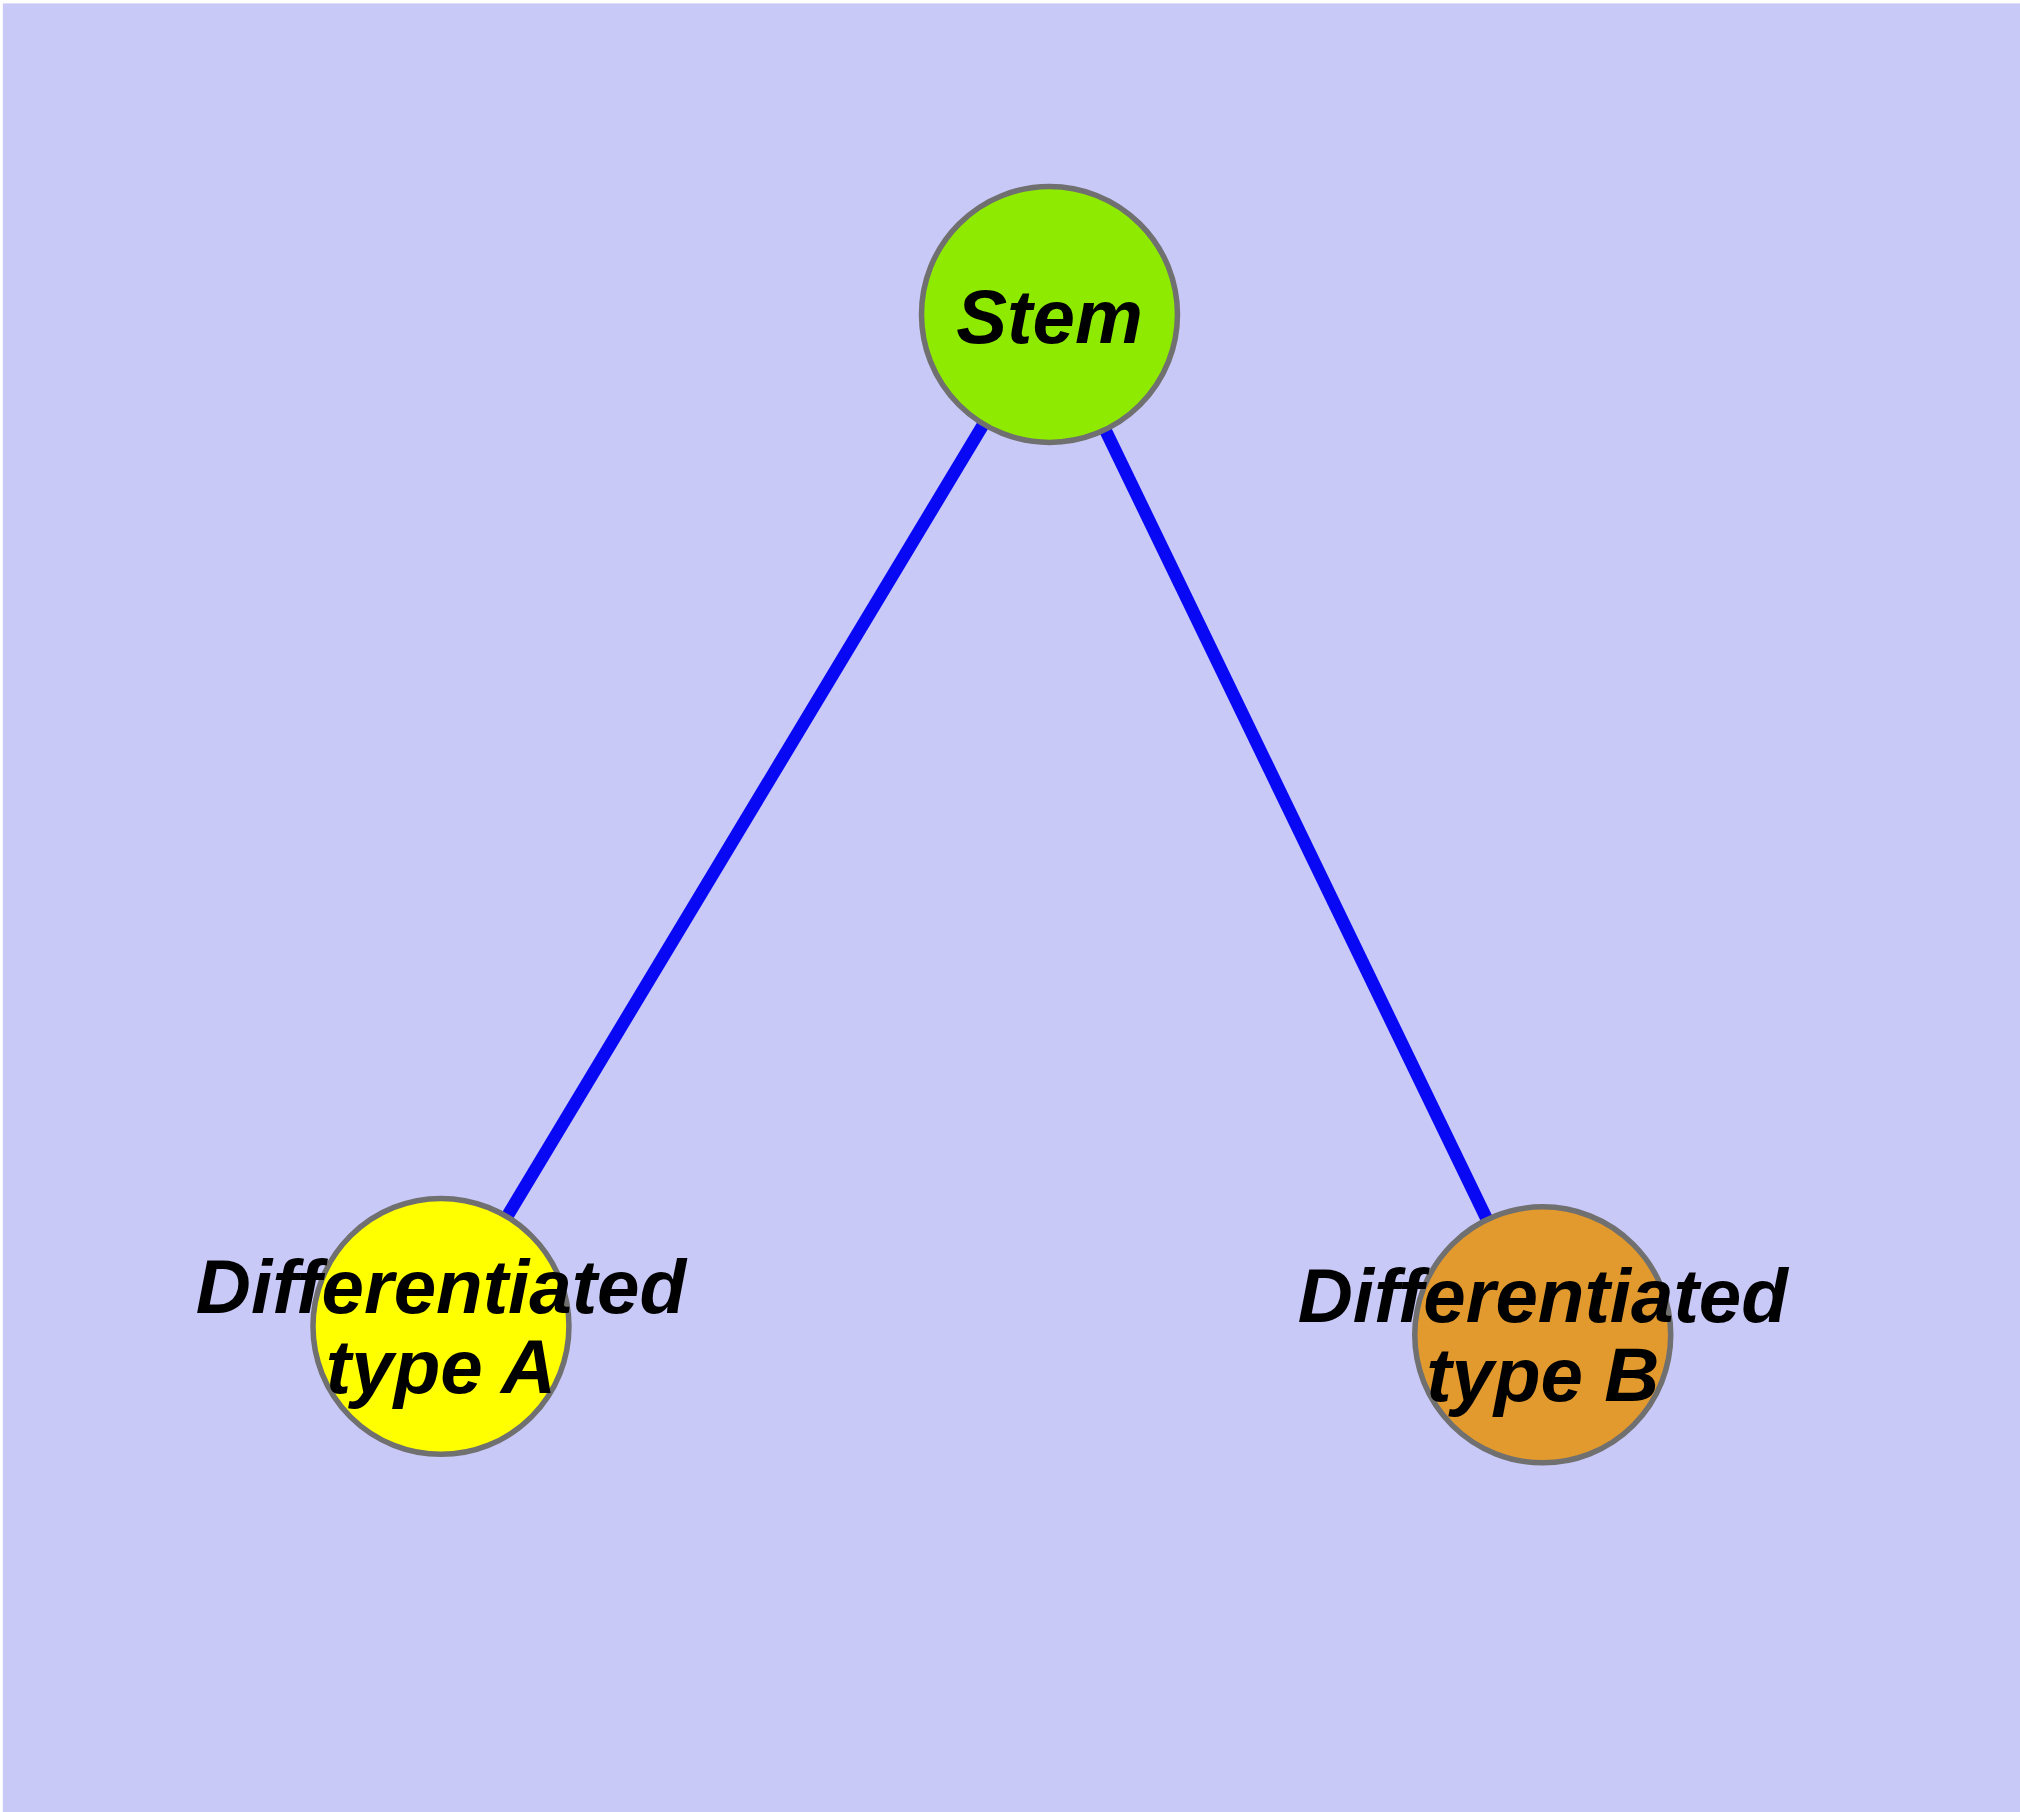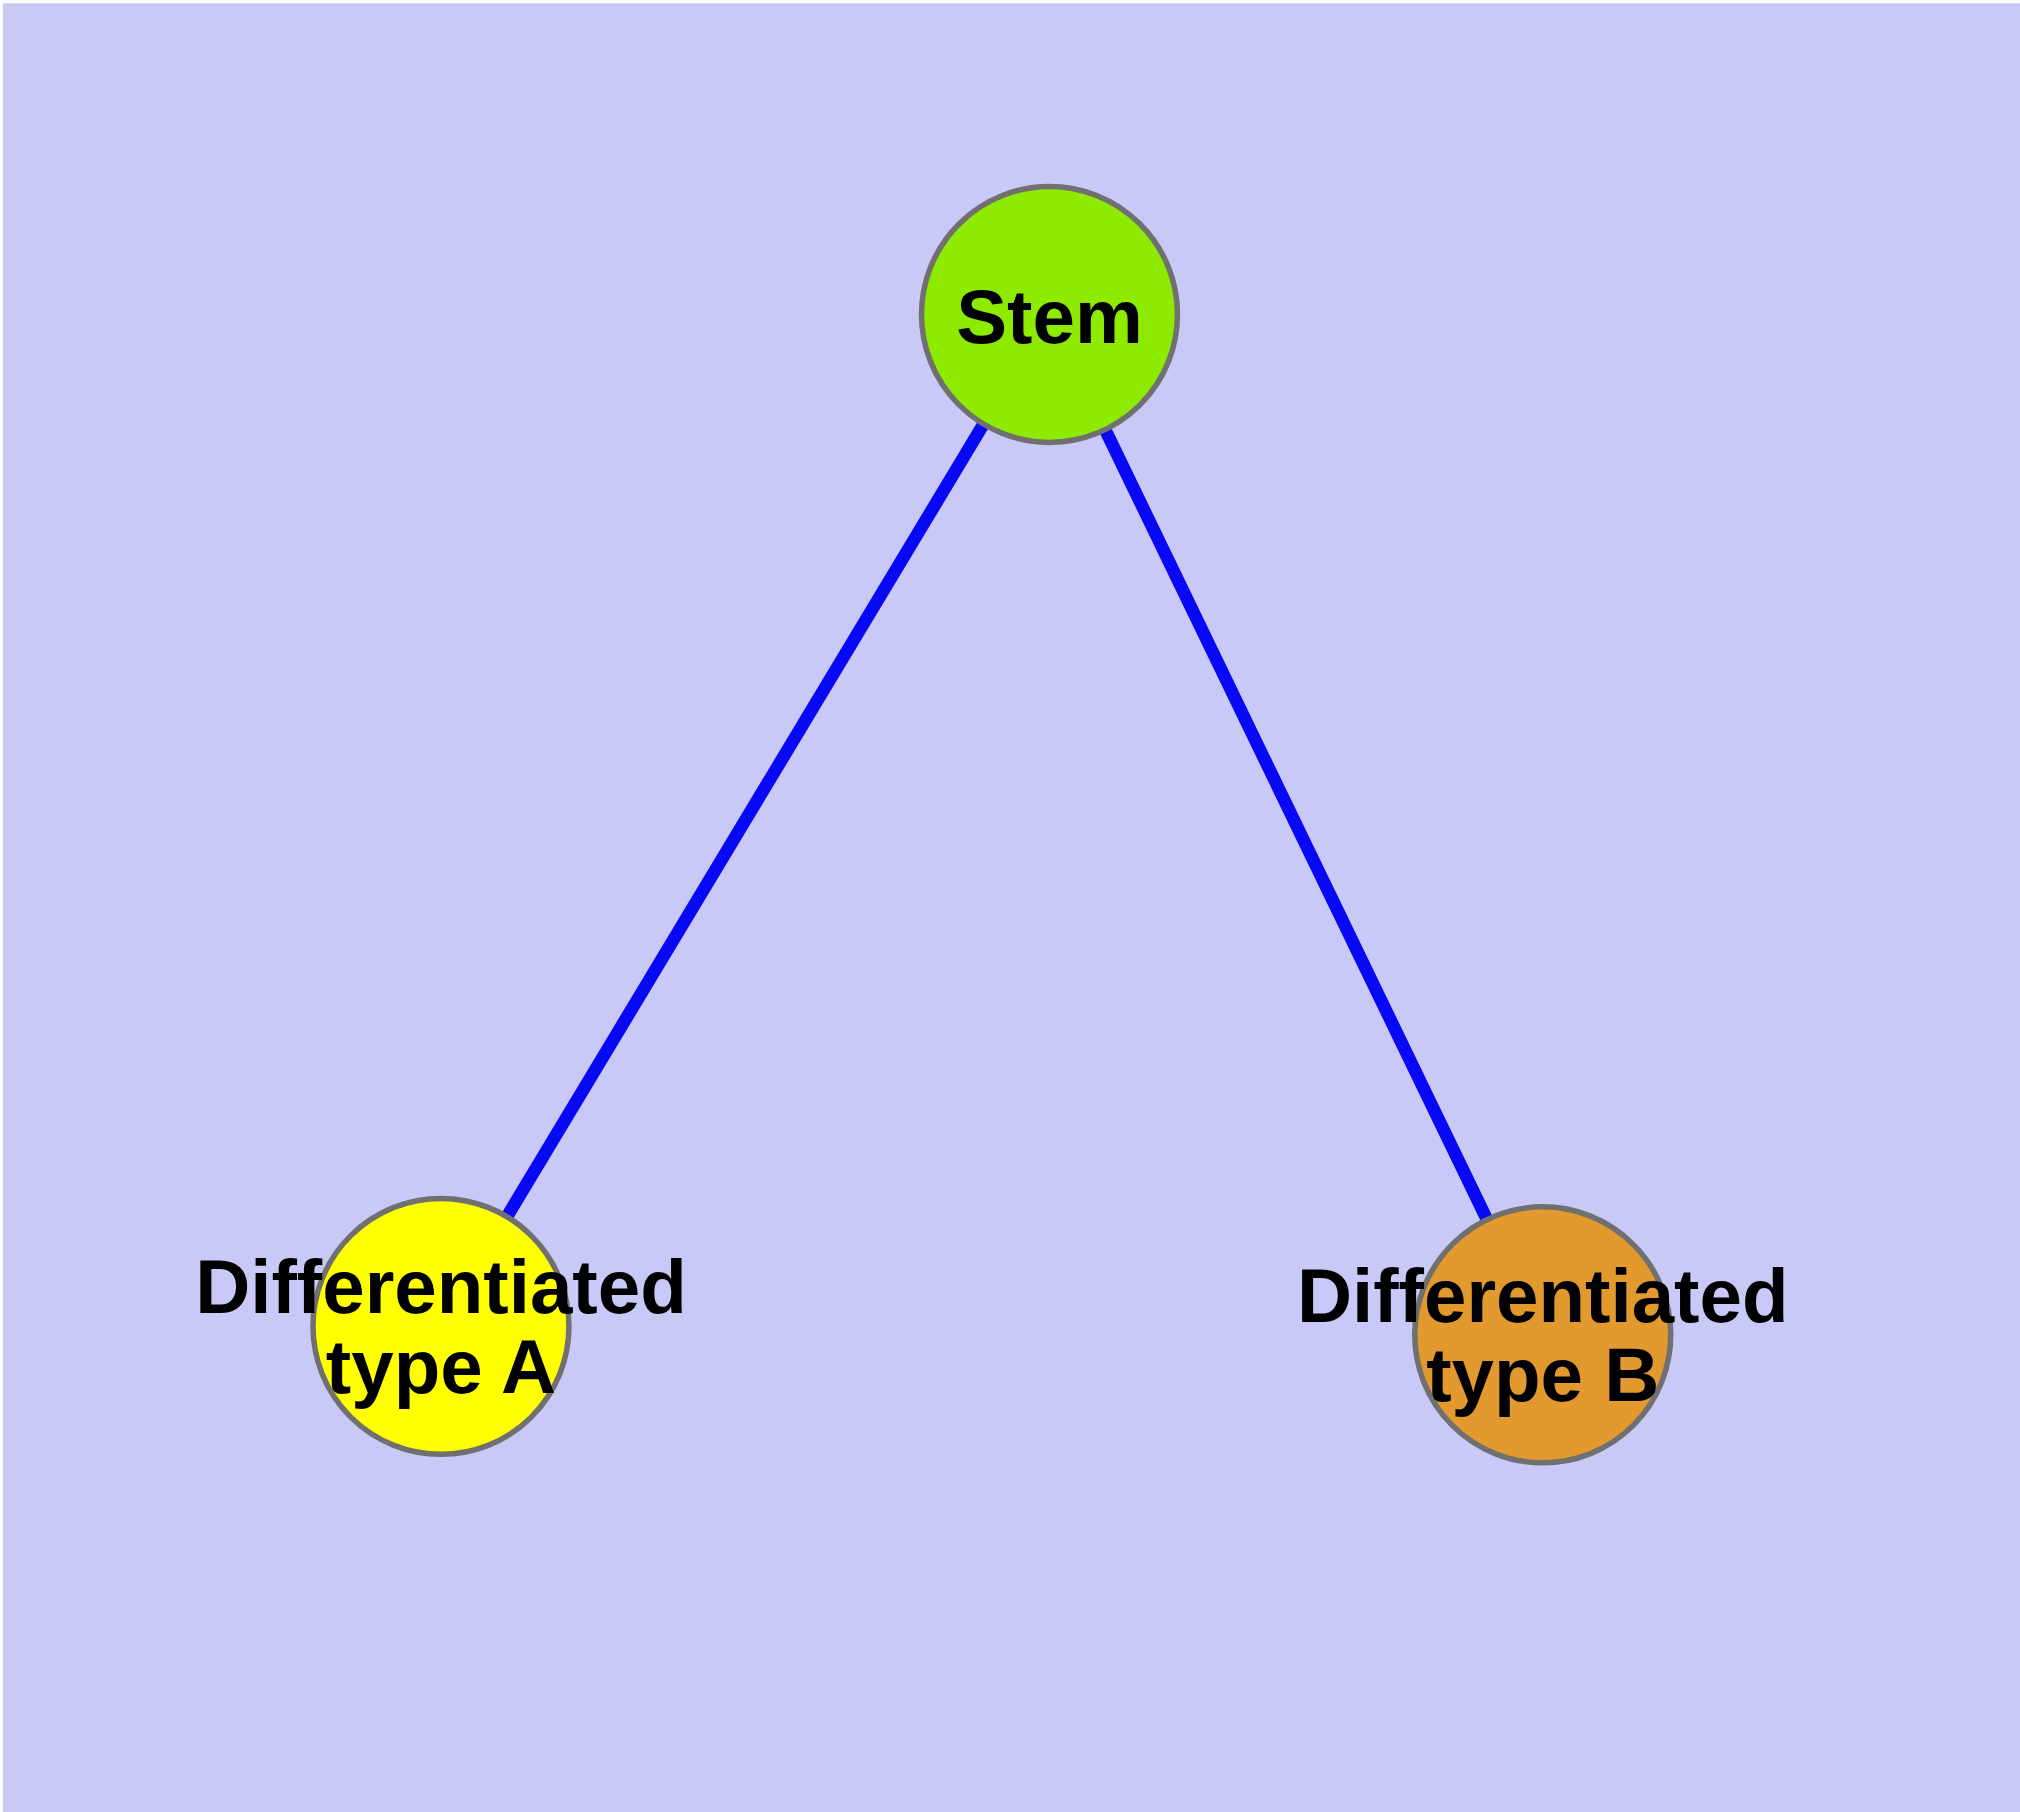--- a/index.html
+++ b/index.html
@@ -7,20 +7,21 @@
     padding: 0;
     background: #ffffff;
     width: 2021px;
     height: 1812px;
     overflow: hidden;
   }
   .canvas-wrap {
     position: relative;
     width: 2021px;
     height: 1508px;
+    font-style: italic;
   }
   svg {
     display: block;
     width: 2021px;
     height: 1812px;
   }
   .edge {
     stroke-width: 15;
     fill: none;
   }

